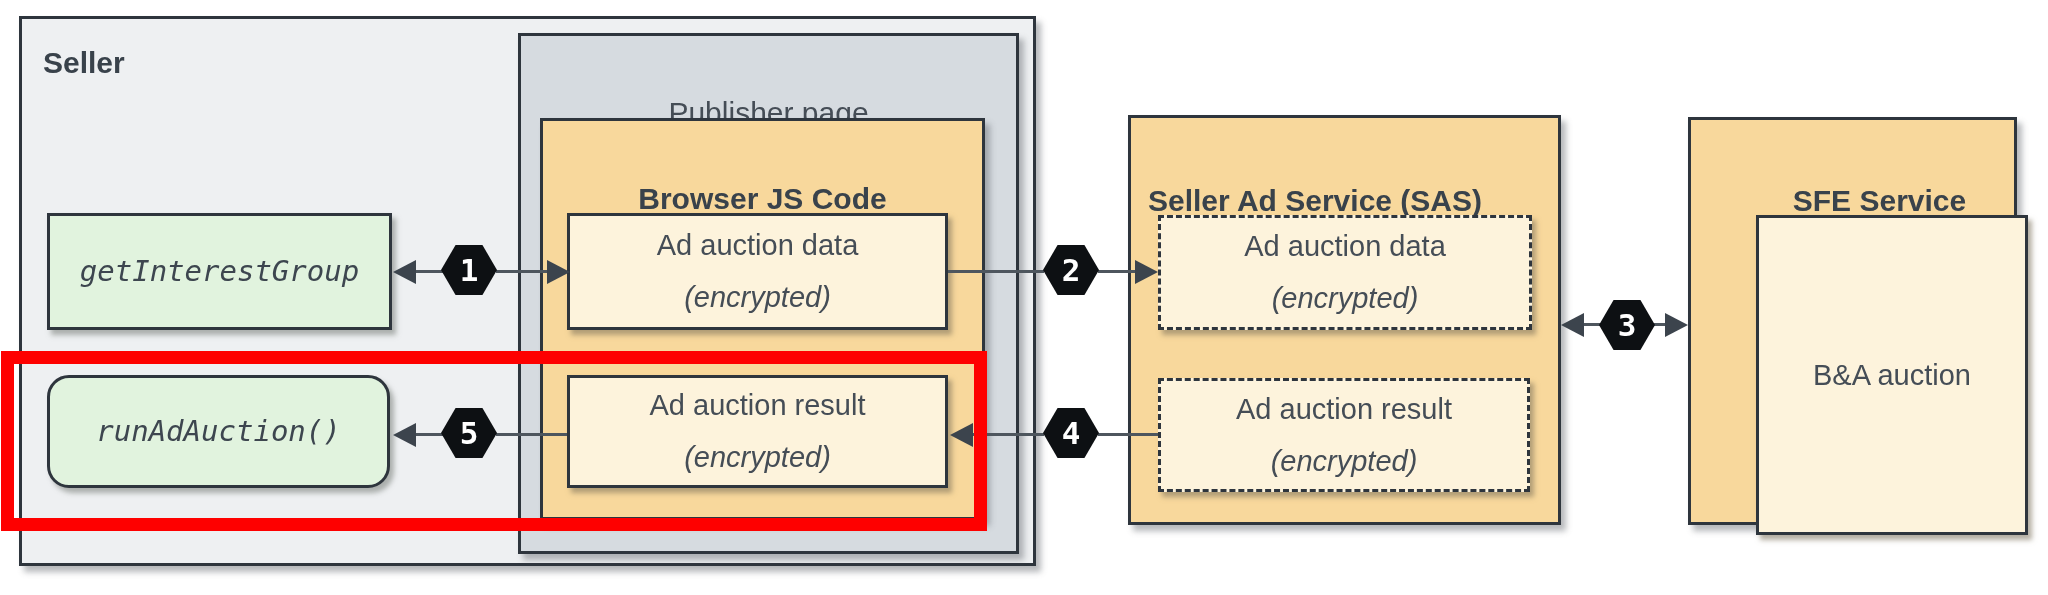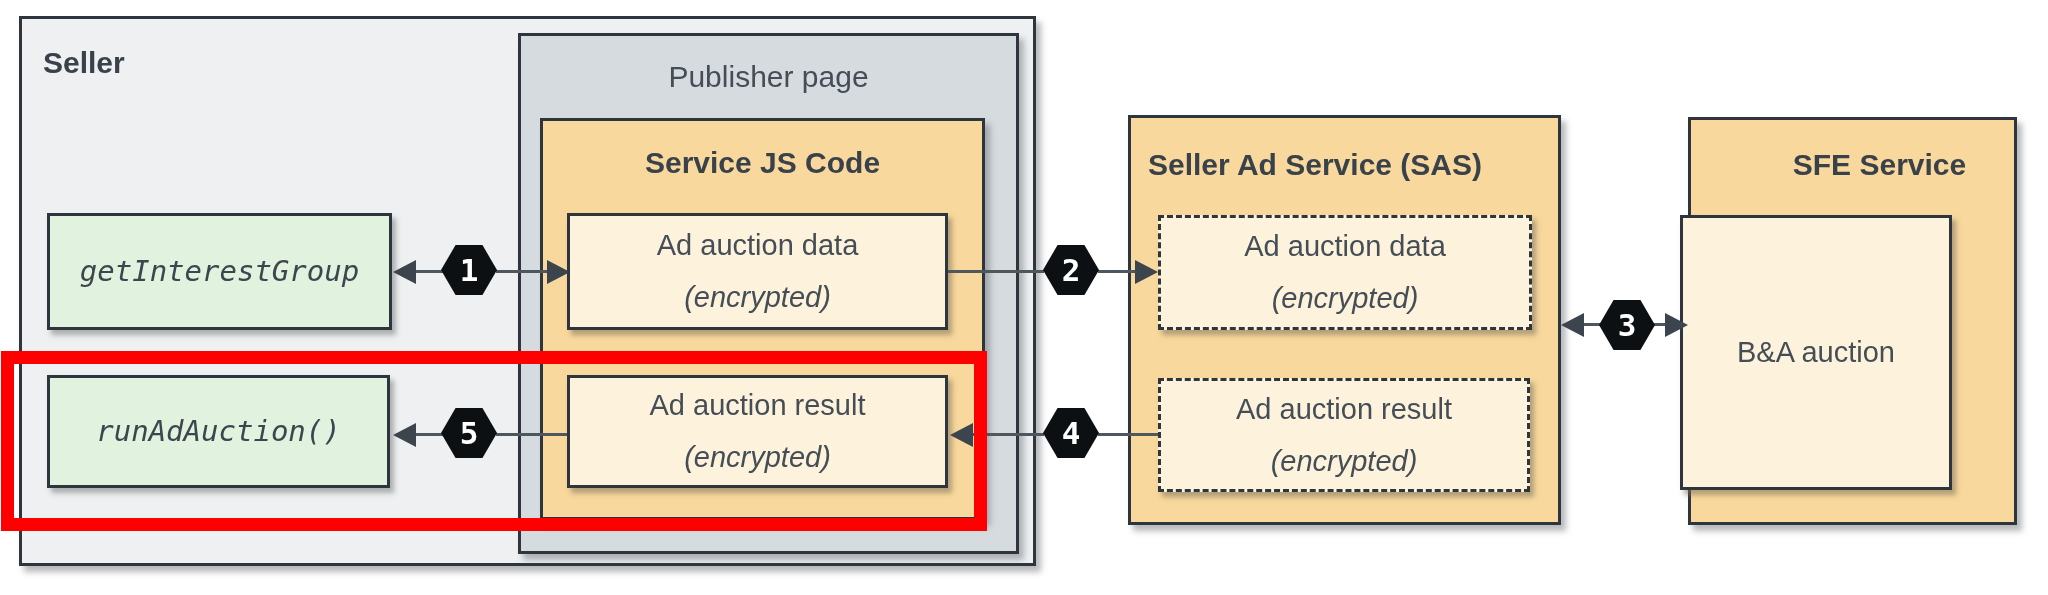--- a/index.html
+++ b/index.html
@@ -20,21 +20,21 @@
   .browser-bg   { background:#eef0f2; }
   .publisher-bg { background:#d6dbe0; }
   .orange-bg    { background:#f8d89c; }
 
   
   .title {
     color:#39424b; font-size:30px; line-height:34px;
     white-space:nowrap;
   }
   .bold { font-weight:bold; }
-  .center { text-align:center; }
+  .center { text-align:center;margin-top:36px; }
 
   
   .data-box {
     background:#fdf3dc;
     border:3px solid #2e353d;
     box-shadow:4px 5px 5px rgba(120,110,88,0.55);
     display:flex; flex-direction:column;
     align-items:center; justify-content:center;
     font-size:29px; line-height:39px; color:#454d56;
     text-align:center;
@@ -83,54 +83,54 @@
 
 <div id="canvas">
 
   <div class="abs frame browser-bg" style="left:19px; top:16px; width:1017px; height:550px;"></div>
   <div class="abs title bold" style="left:43px; top:46px;">Seller</div>
 
   <div class="abs frame publisher-bg" style="left:518px; top:33px; width:501px; height:521px;"></div>
   <div class="abs title center" style="left:518px; top:60px; width:501px; color:#454d56;">Publisher page</div>
 
   <div class="abs frame orange-bg" style="left:540px; top:118px; width:445px; height:402px;"></div>
-  <div class="abs title bold center" style="left:540px; top:146px; width:445px;">Service JS Code</div>
+  <div class="abs title bold center" style="left:540px; top:146px; width:445px;">Browser JS Code</div>
 
   <div class="abs data-box" style="left:567px; top:213px; width:381px; height:117px;">
     <span>Ad auction data</span>
     <span class="line2-italic">(encrypted)</span>
   </div>
   <div class="abs data-box" style="left:567px; top:375px; width:381px; height:113px;">
     <span>Ad auction result</span>
     <span class="line2-italic">(encrypted)</span>
   </div>
 
   <div class="abs api-box" style="left:47px; top:213px; width:345px; height:117px;">
     <span>getInterestGroup</span>
   </div>
-  <div class="abs api-box" style="left:47px; top:375px; width:343px; height:113px;">
+  <div class="abs api-box" style="left:47px; top:375px; width:343px; height:113px;border-radius:22px;">
     <span>runAdAuction()</span>
   </div>
 
   <div class="abs frame orange-bg" style="left:1128px; top:115px; width:433px; height:410px;"></div>
   <div class="abs title bold center" style="left:1128px; top:148px; width:358px;padding-left:16px;">Seller Ad Service (SAS)</div>
 
   <div class="abs data-box dashed" style="left:1158px; top:215px; width:374px; height:115px;">
     <span>Ad auction data</span>
     <span class="line2-italic">(encrypted)</span>
   </div>
   <div class="abs data-box dashed" style="left:1158px; top:378px; width:372px; height:114px;">
     <span>Ad auction result</span>
     <span class="line2-italic">(encrypted)</span>
   </div>
 
   <div class="abs frame orange-bg" style="left:1688px; top:117px; width:329px; height:408px;"></div>
   <div class="abs title bold center" style="left:1688px; top:148px; width:383px;">SFE Service</div>
 
-  <div class="abs data-box" style="left:1680px; top:215px; width:272px; height:275px;">
+  <div class="abs data-box" style="left:1756px; top:215px; width:272px; height:320px;">
     <span>B&amp;A auction</span>
   </div>
 
   <div class="abs arrowhead left" style="left:393px; top:260px;"></div>
   <div class="abs hline" style="left:410px; top:270px; width:34px;"></div>
   <div class="abs hline" style="left:496px; top:270px; width:54px;"></div>
   <div class="abs arrowhead right" style="left:547px; top:260px;"></div>
 
   <div class="abs hline" style="left:948px; top:270px; width:96px;"></div>
   <div class="abs hline" style="left:1098px; top:270px; width:40px;"></div>

